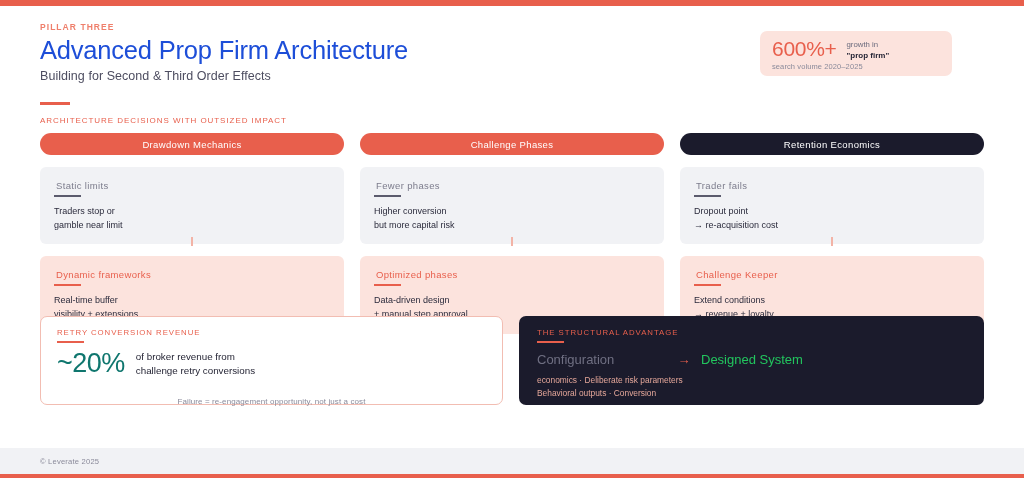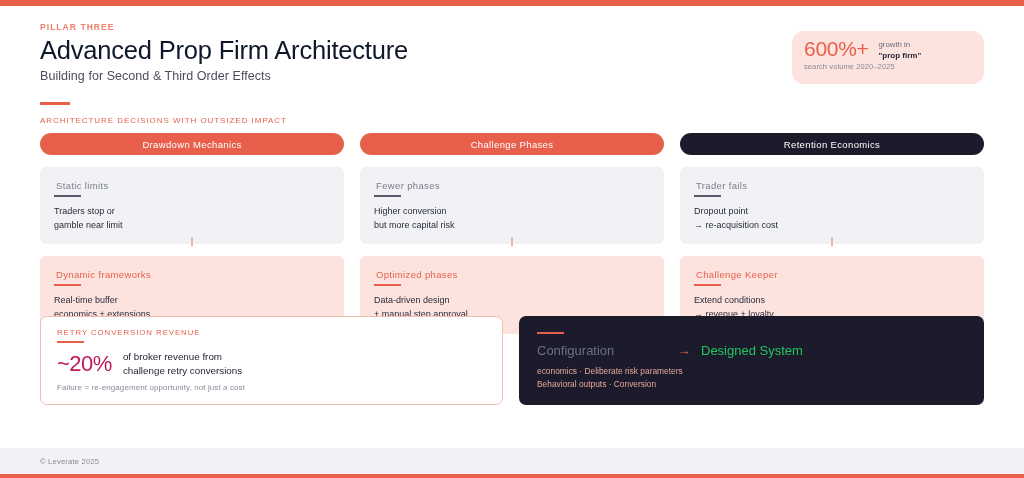--- a/index.html
+++ b/index.html
@@ -51,42 +51,42 @@
     font-size: 8.5px;
     letter-spacing: 1.05px;
     color: #ef7f6b;
     font-weight: 600;
     text-transform: uppercase;
     margin: 0 0 4px 0;
   }
   .title {
     font-size: 25.5px;
     font-weight: 400;
-    color: #0f172a;
+    color: #1d4ed8;
     letter-spacing: -0.2px;
     margin: 0;
     line-height: 1.12;
   }
   .subtitle {
     font-size: 12.5px;
     font-weight: 400;
     color: #4d4d60;
     margin: 4px 0 8px 0;
     letter-spacing: 0.05px;
   }
 
   
   .stat-badge {
     position: absolute;
     top: 31px;
-    left: 792px;
+    left: 760px;
     width: 192px;
-    height: 53px;
+    height: 45px;
     background: #fce3dd;
-    border-radius: 12px;
+    border-radius: 7px;
     box-sizing: border-box;
     padding: 7px 12px 6px 12px;
   }
   .stat-row {
     display: flex;
     align-items: flex-start;
     gap: 10px;
   }
   .stat-number {
     font-size: 21px;
@@ -247,38 +247,39 @@
     background: #e85f4c;
     margin: 4px 0 0 0;
   }
   .big-stat-row {
     display: flex;
     align-items: center;
     gap: 11px;
     margin-top: 7px;
   }
   .big-stat-number {
-    font-size: 22px;
-    color: #be185d;
+    font-size: 27px;
+    color: #0f766e;
     font-weight: 400;
     line-height: 1;
     letter-spacing: -0.5px;
   }
   .big-stat-text {
     font-size: 9.8px;
     line-height: 1.42;
     color: #262636;
     font-weight: 400;
   }
   .big-stat-text span { display: block; }
   .panel-foot {
     font-size: 8px;
     color: #8a8a9a;
-    margin-top: 5px;
+    margin-top: 19px;
     letter-spacing: 0.1px;
+    text-align: center;
   }
 
   .transform-row {
     display: flex;
     align-items: center;
     margin-top: 9px;
   }
   .transform-from {
     font-size: 13px;
     color: #6f6f82;
@@ -360,21 +361,21 @@
           <span>Traders stop or</span>
           <span>gamble near limit</span>
         </div>
       </div>
       <div class="connector"></div>
       <div class="card pink">
         <p class="card-title">Dynamic frameworks</p>
         <div class="card-underline"></div>
         <div class="card-body">
           <span>Real-time buffer</span>
-          <span>economics + extensions</span>
+          <span>visibility + extensions</span>
         </div>
       </div>
     </div>
 
     <div class="column">
       <div class="col-header accent">Challenge Phases</div>
       <div class="card neutral">
         <p class="card-title">Fewer phases</p>
         <div class="card-underline"></div>
         <div class="card-body">
@@ -425,20 +426,21 @@
         <div class="big-stat-number">~20%</div>
         <div class="big-stat-text">
           <span>of broker revenue from</span>
           <span>challenge retry conversions</span>
         </div>
       </div>
       <div class="panel-foot">Failure = re-engagement opportunity, not just a cost</div>
     </div>
 
     <div class="panel panel-dark">
+      <p class="panel-label">THE STRUCTURAL ADVANTAGE</p>
       <div class="panel-underline"></div>
       <div class="transform-row">
         <div class="transform-from">Configuration</div>
         <div class="transform-arrow">→</div>
         <div class="transform-to">Designed System</div>
       </div>
       <div class="panel-dark-body">
         <span>economics · Deliberate risk parameters</span>
         <span>Behavioral outputs · Conversion</span>
       </div>

